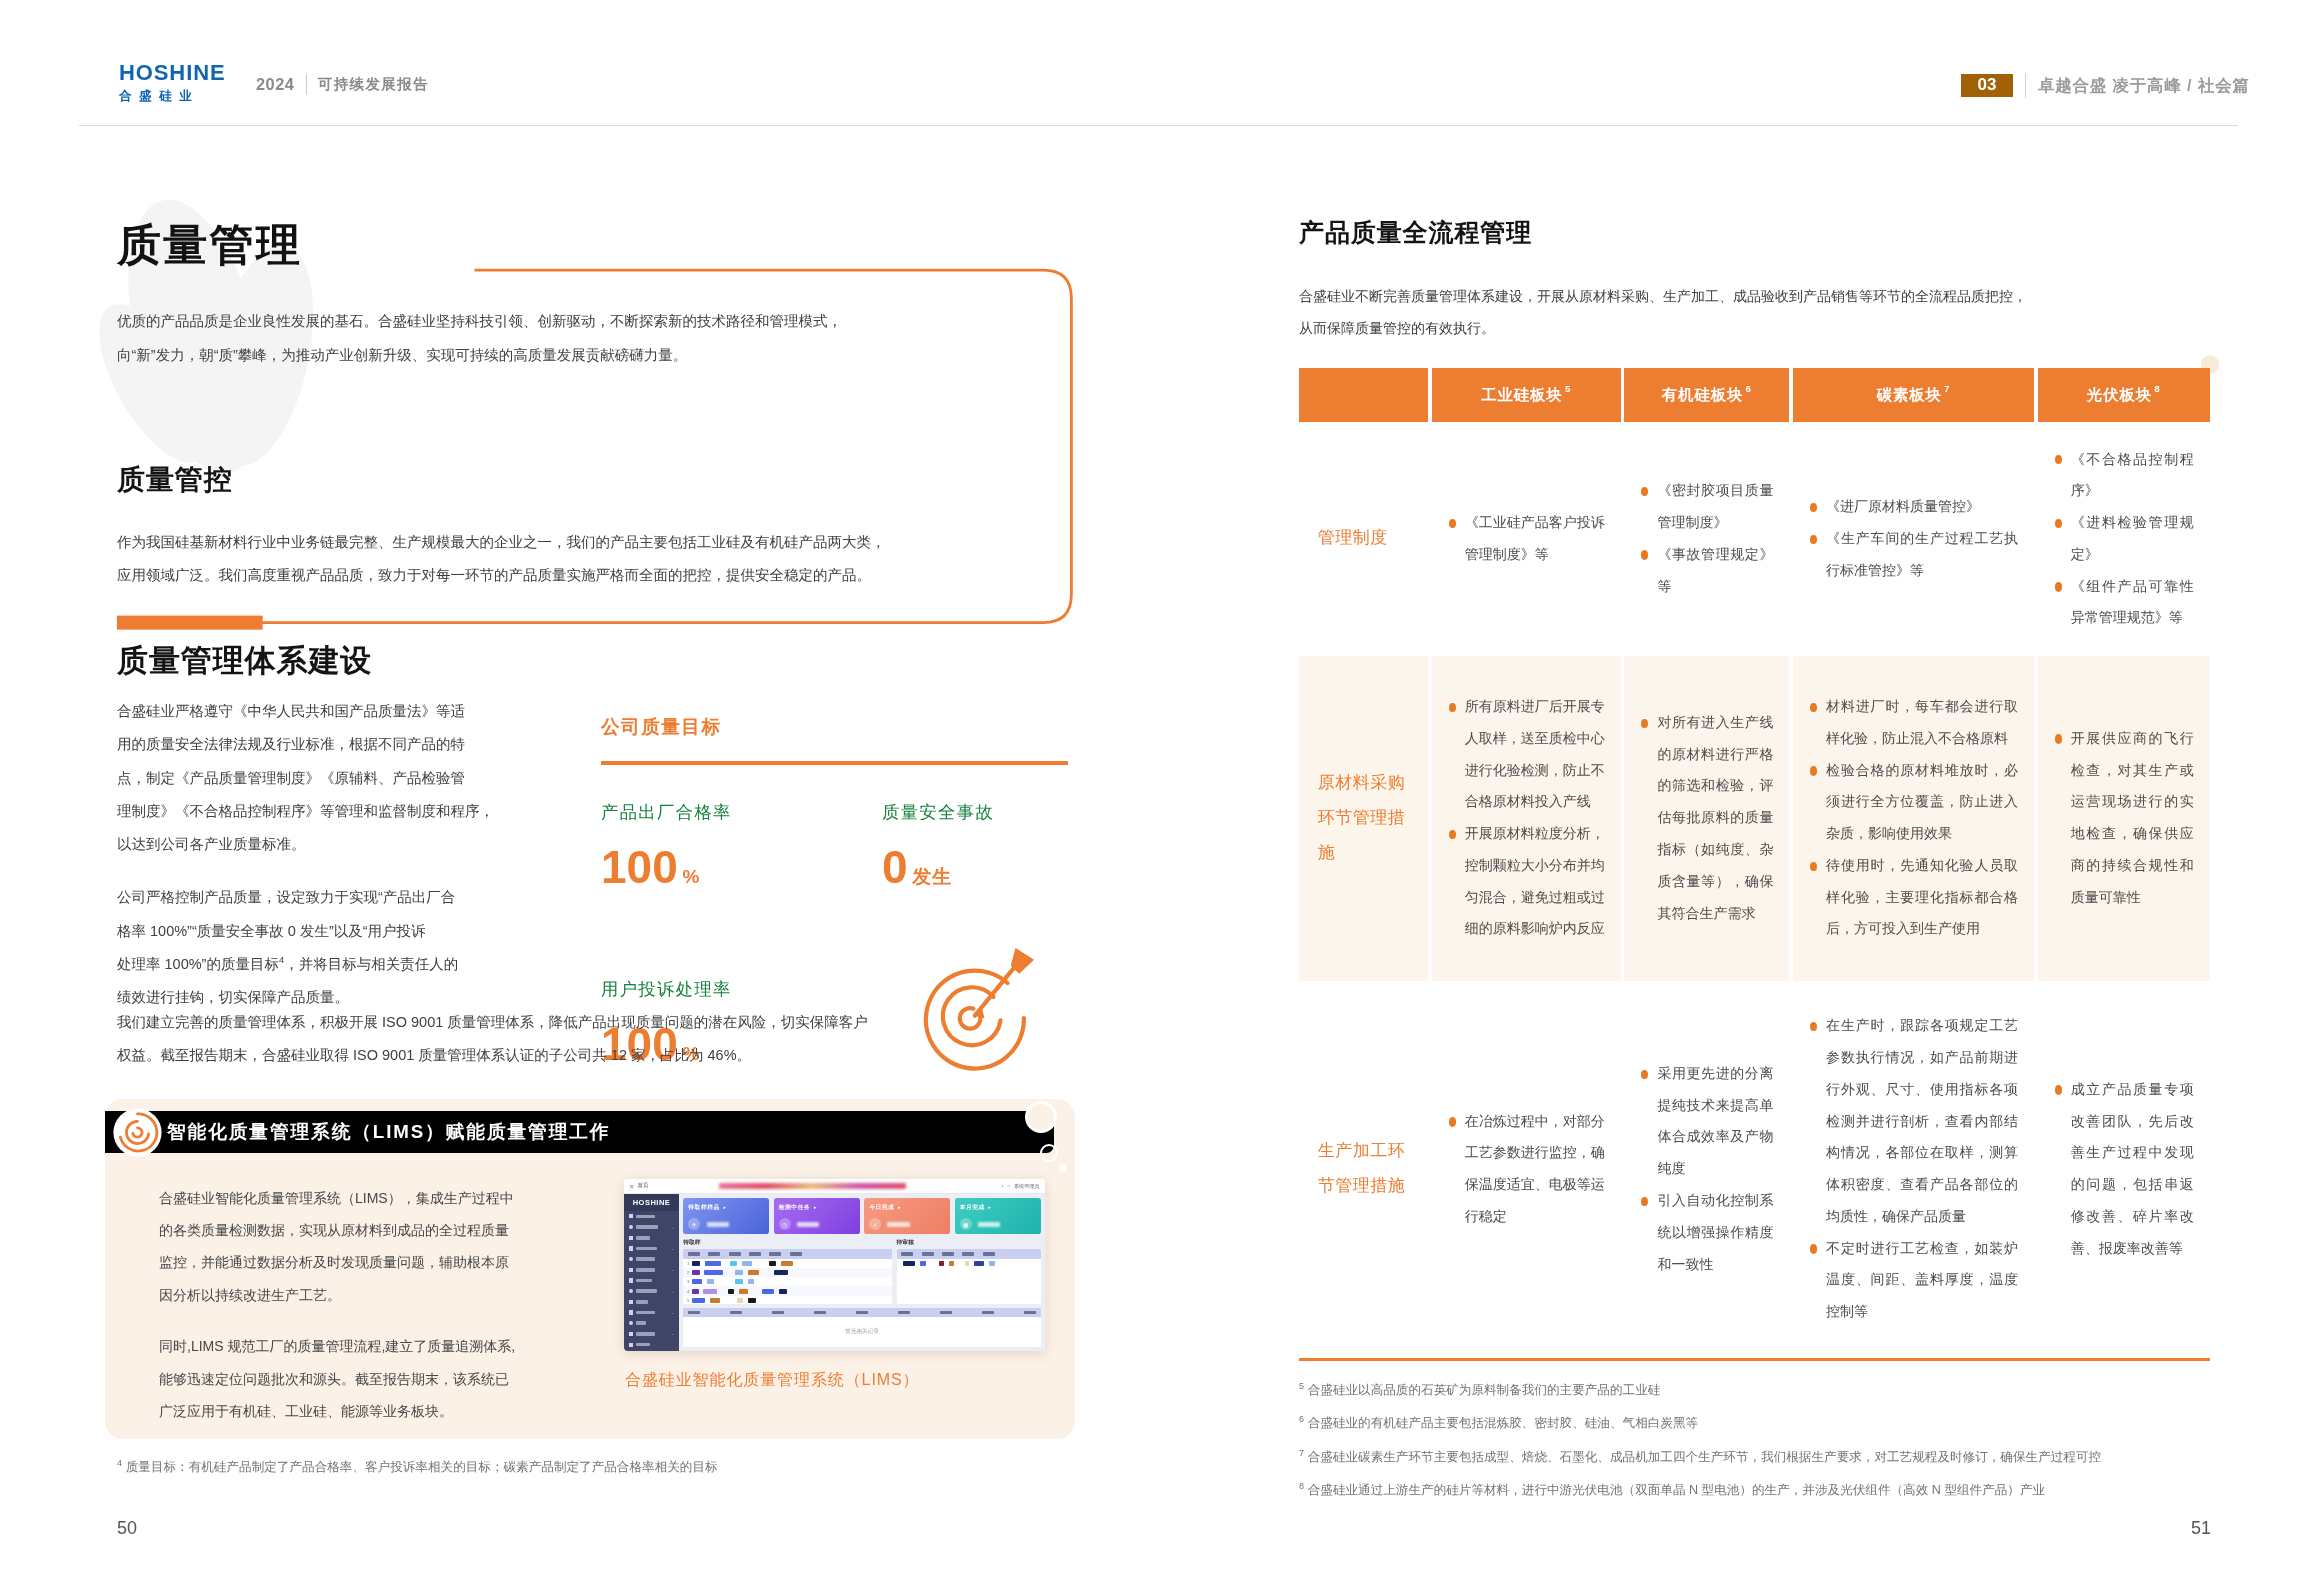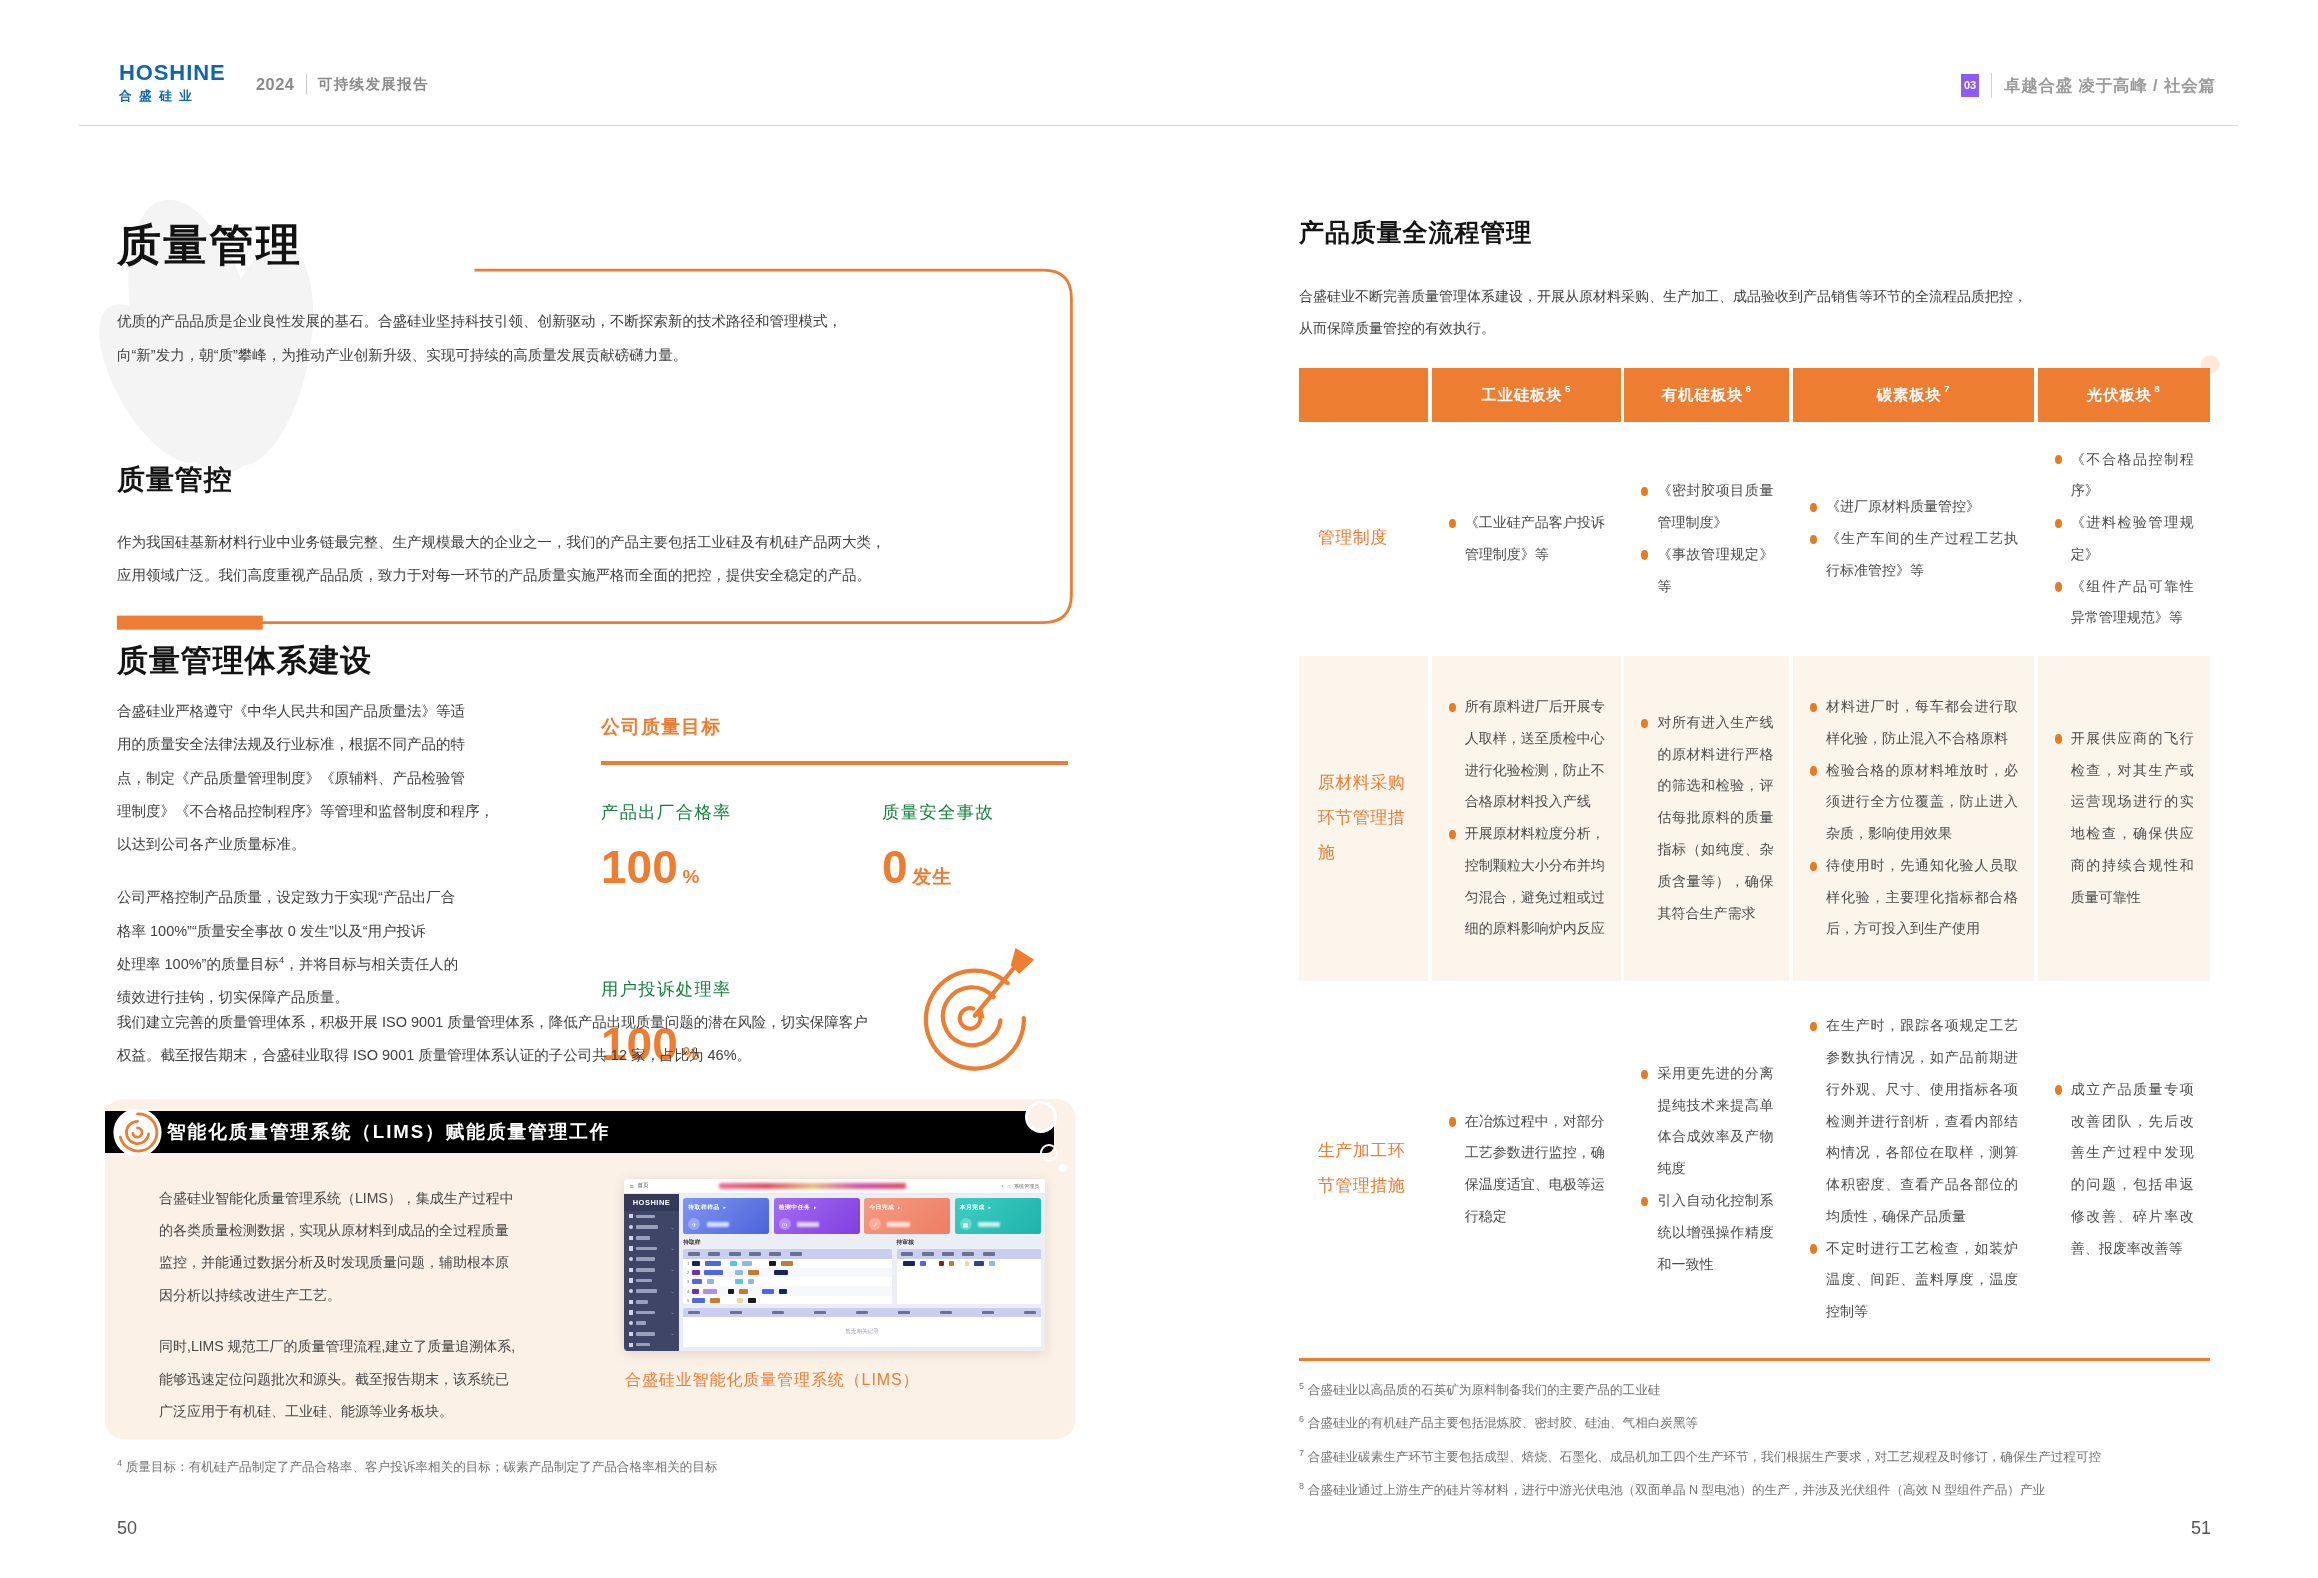--- a/index.html
+++ b/index.html
@@ -10,21 +10,21 @@
 
   
   #logo{left:119px;top:60px}
   .logo-en{font-size:22px;font-weight:800;color:#1065b0;letter-spacing:0.9px}
   .logo-cn{font-size:12.6px;font-weight:700;color:#1065b0;letter-spacing:7.5px;margin-top:1.9px}
   #hdr-left-meta{left:256px;top:74px;display:flex;align-items:center;gap:11.2px}
   .hdr-year{font-size:16.4px;font-weight:700;color:#8a8a8a;letter-spacing:0.5px}
   .hdr-sep{width:0.9px;height:20.6px;background:#c9c9c9}
   .hdr-report{font-size:14.5px;color:#8a8a8a;letter-spacing:1.4px;font-weight:600}
   #hdr-right{left:1961px;top:73px;display:flex;align-items:center;gap:12px}
-  .badge{width:18px;height:23.4px;background:#8b5cf6;color:#fff;font-size:11px;font-weight:700;display:flex;align-items:center;justify-content:center}
+  .badge{width:52px;height:23.4px;background:#a16207;color:#fff;font-size:17px;font-weight:700;display:flex;align-items:center;justify-content:center}
   .hdr-vline{width:0.9px;height:25px;background:#d2d2d2}
   .hdr-right-title{font-size:16.4px;font-weight:700;color:#9b9b9b;letter-spacing:0.9px}
   #hdr-line{left:79px;top:125px;width:2159px;height:0.9px;background:#dadada}
 
   
   #lp-title{left:117px;top:216px;font-size:44px;font-weight:800;color:#121212;letter-spacing:2.3px}
   #lp-intro{left:117px;top:305px;width:935px;font-size:14.5px;color:#404040;line-height:2.32;white-space:pre-line}
   #s1-title{left:117px;top:461px;font-size:28px;font-weight:800;color:#141414;letter-spacing:0.9px}
   #s1-body{left:117px;top:526px;width:958px;font-size:14.5px;color:#404040;line-height:2.3;white-space:pre-line}
   #s2-title{left:117px;top:640px;font-size:31px;font-weight:800;color:#141414;letter-spacing:0.9px}

